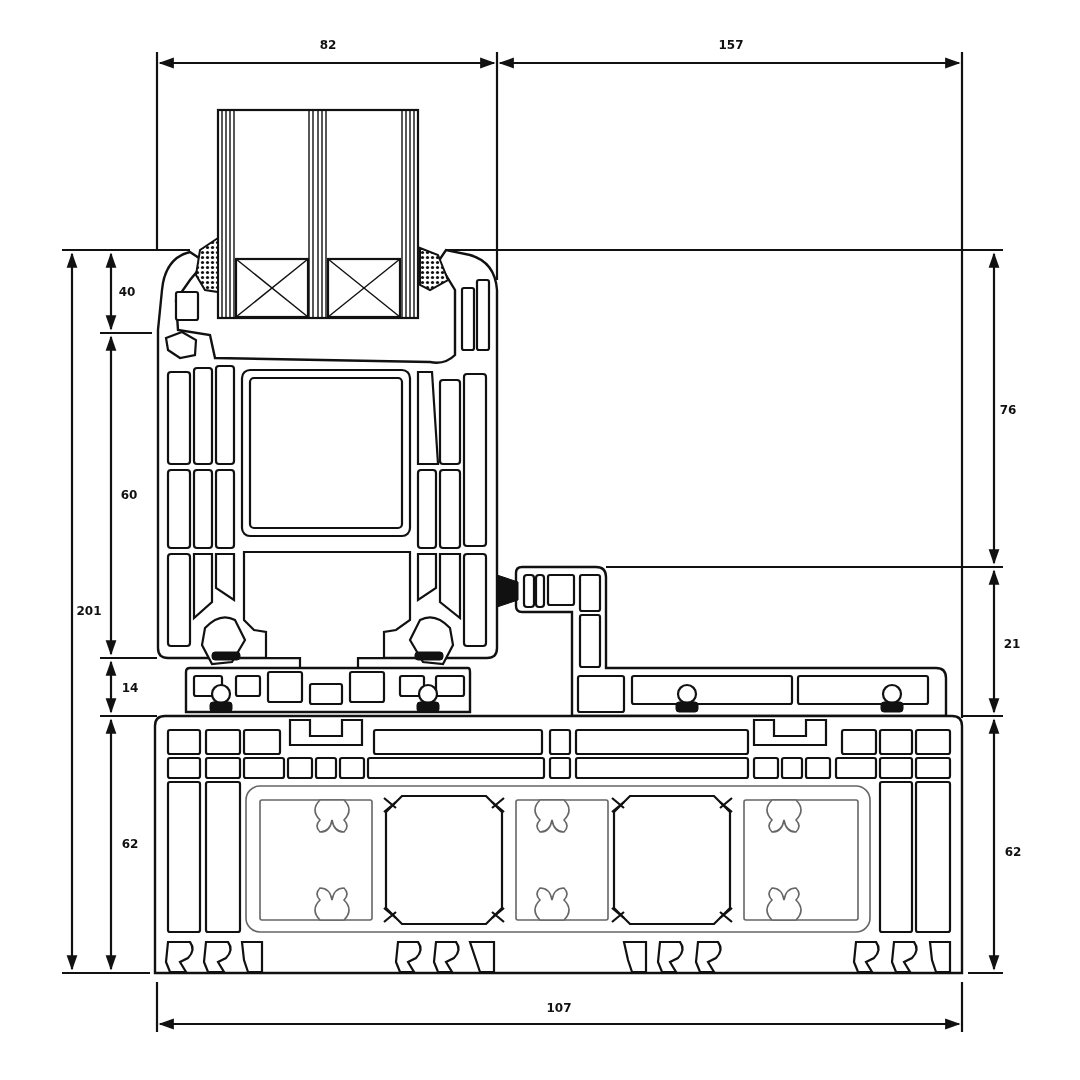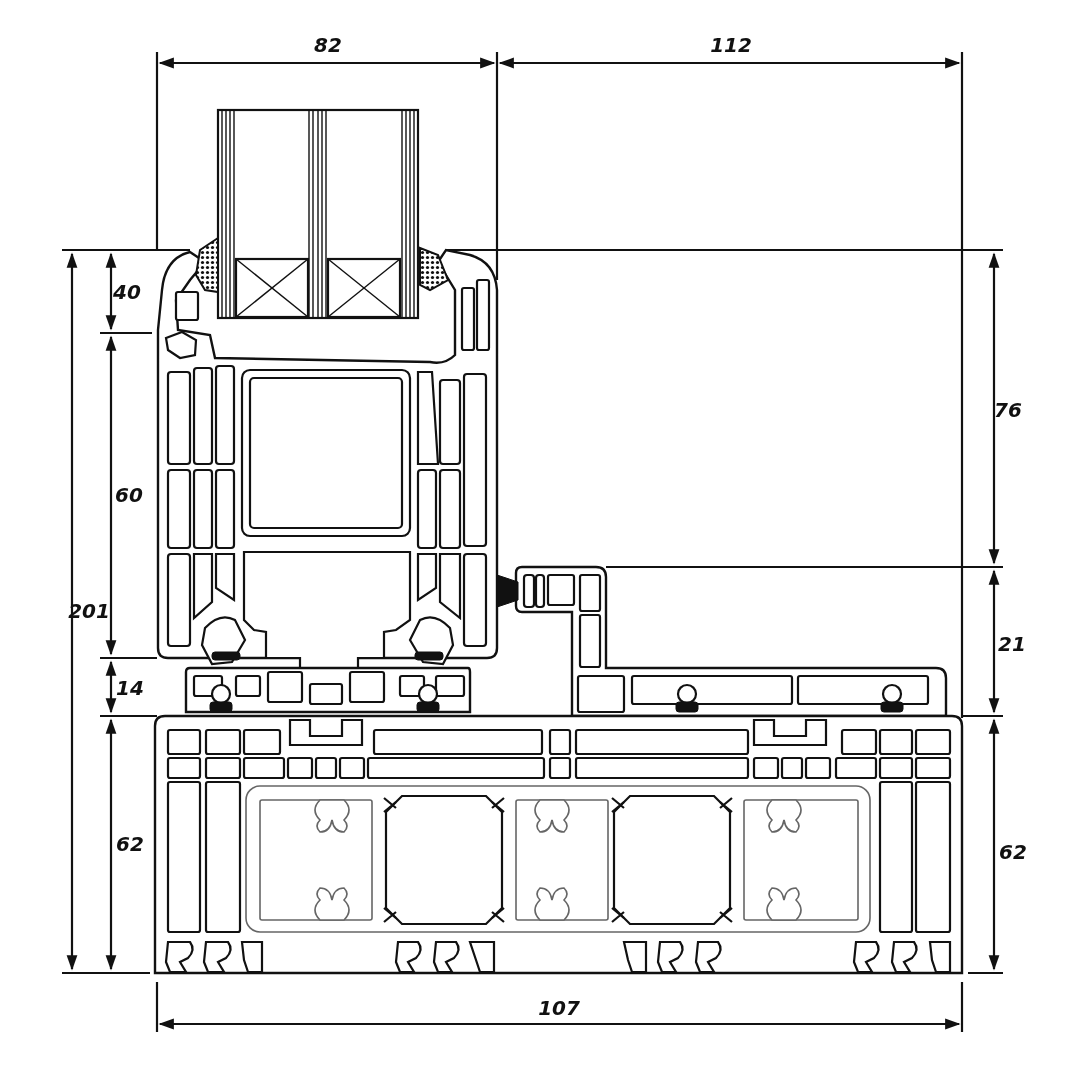--- a/index.html
+++ b/index.html
@@ -1,18 +1,18 @@
 <!DOCTYPE html>
 <html><head>
 <meta charset="utf-8">
 <style>
   html, body { margin: 0; padding: 0; background: #ffffff; }
   body { width: 1080px; height: 1080px; overflow: hidden; position: relative; font-family: "DejaVu Sans", sans-serif; }
   #drawing { position: absolute; left: 0; top: 0; width: 1080px; height: 1080px; }
-  .dim-label { position: absolute; font-family: "DejaVu Sans", sans-serif; font-weight: bold; font-size: 20px; color: #111111; white-space: nowrap; transform: translate(-50%, -50%); font-style: italic; }
+  .dim-label { position: absolute; font-family: "DejaVu Sans", sans-serif; font-weight: bold; font-size: 12px; color: #111111; white-space: nowrap; transform: translate(-50%, -50%); }
   svg .ln { stroke: #111; fill: none; stroke-width: 2.2; }
   svg .thin { stroke: #111; fill: none; stroke-width: 1.4; }
   svg .prof { stroke: #111; fill: #fff; stroke-width: 2.4; }
   svg .cav { stroke: #111; fill: #fff; stroke-width: 2.2; }
   svg .grey { stroke: #666; fill: #fff; stroke-width: 1.6; }
   svg .blk { fill: #111; stroke: #111; }
 </style>
 </head>
 <body>
 
@@ -244,21 +244,21 @@
       <path d="M660,942 L680,942 Q686,950 678,958 L670,962 L676,972 L662,972 L658,962 Z"></path>
       <path d="M698,942 L718,942 Q724,950 716,958 L708,962 L714,972 L700,972 L696,962 Z"></path>
       <path d="M856,942 L876,942 Q882,950 874,958 L866,962 L872,972 L858,972 L854,962 Z"></path>
       <path d="M894,942 L914,942 Q920,950 912,958 L904,962 L910,972 L896,972 L892,962 Z"></path>
       <path d="M930,942 L950,942 L950,972 L936,972 L932,960 Z"></path>
     </g>
   </g>
 </svg>
 
 <div class="dim-label" style="left:328px; top:45px;">82</div>
-<div class="dim-label" style="left:731px; top:45px;">112</div>
+<div class="dim-label" style="left:731px; top:45px;">157</div>
 <div class="dim-label" style="left:559px; top:1008px;">107</div>
 
 <div class="dim-label" style="left:127px; top:292px;">40</div>
 <div class="dim-label" style="left:129px; top:495px;">60</div>
 <div class="dim-label" style="left:89px; top:611px;">201</div>
 <div class="dim-label" style="left:130px; top:688px;text-align:right;">14</div>
 <div class="dim-label" style="left:130px; top:844px;">62</div>
 
 <div class="dim-label" style="left:1008px; top:410px;">76</div>
 <div class="dim-label" style="left:1012px; top:644px;">21</div>

